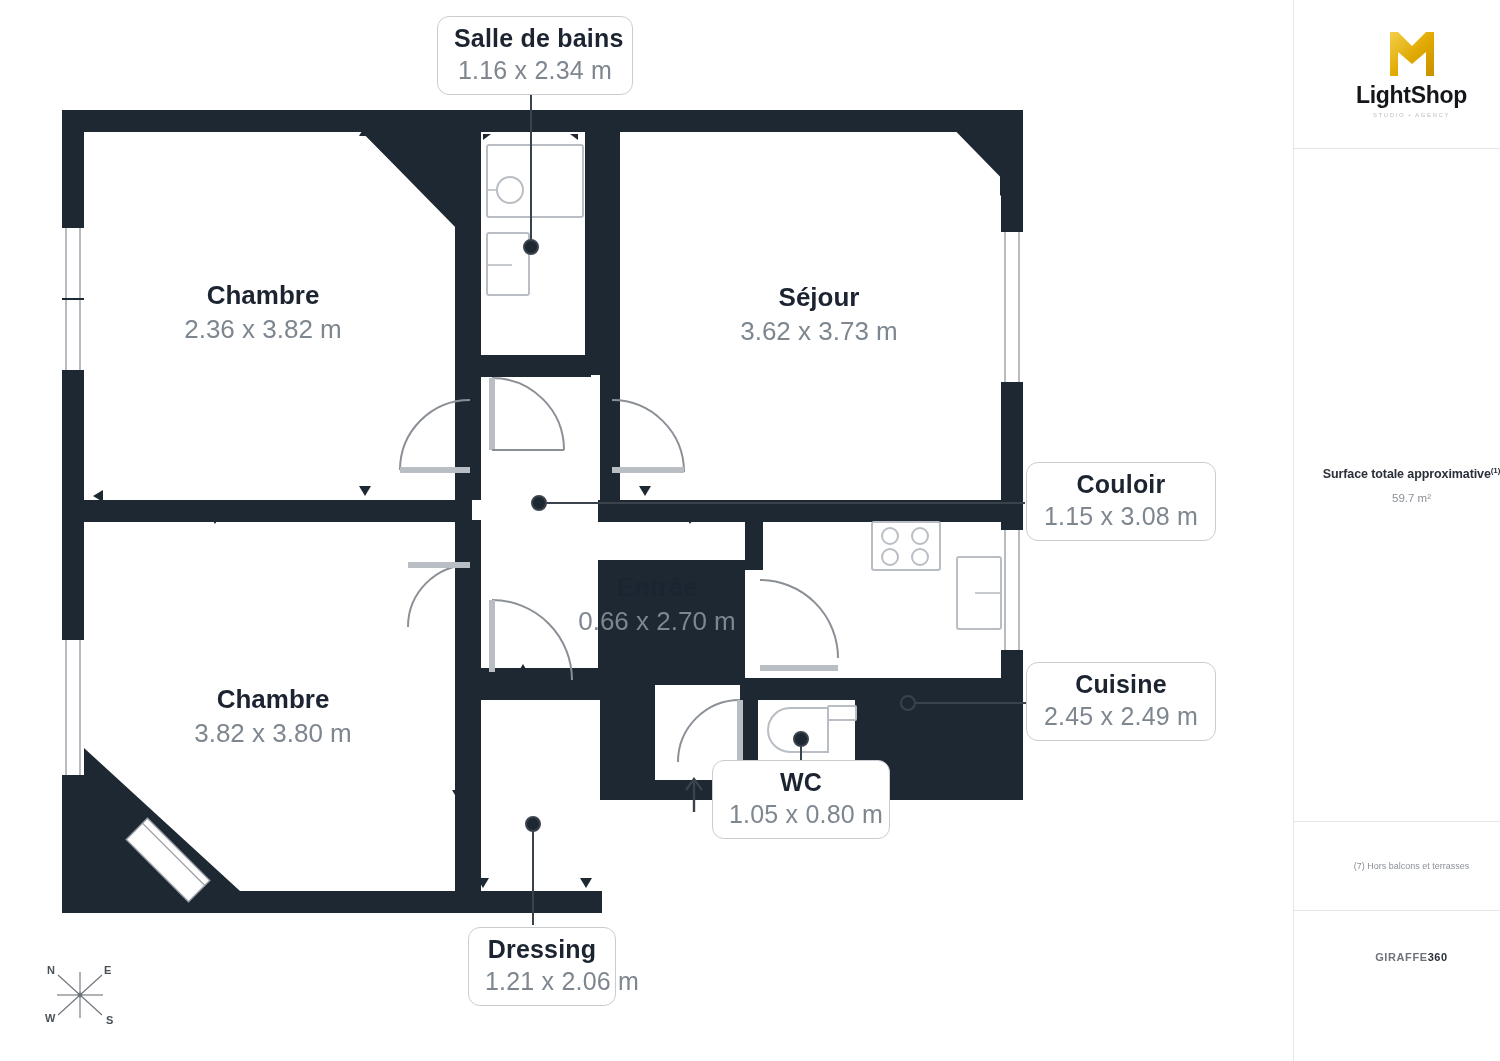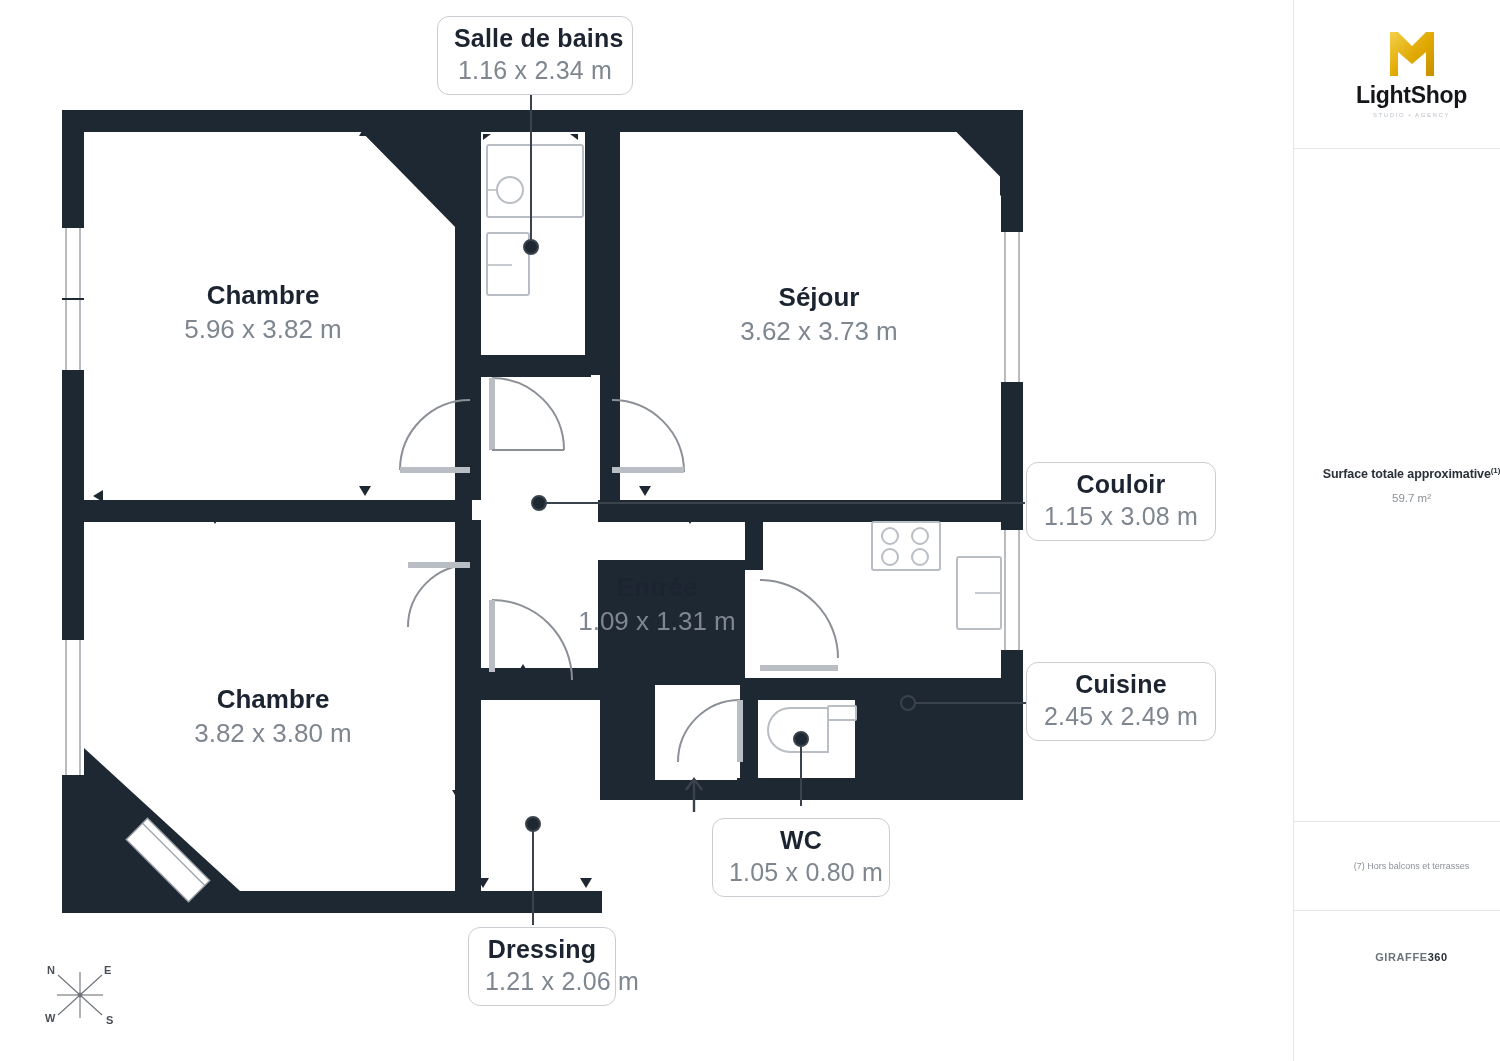--- a/index.html
+++ b/index.html
@@ -417,49 +417,49 @@
 
     </svg>
 
     <div class="label-chip" style="left:437px; top:16px; width:196px;">
       <span class="rname">Salle de bains</span>
       <span class="rdim">1.16 x 2.34 m</span>
     </div>
 
     <div class="label-plain" style="left:263px; top:280px;">
       <span class="rname">Chambre</span>
-      <span class="rdim">5.96 x 3.82 m</span>
+      <span class="rdim">2.36 x 3.82 m</span>
     </div>
 
     <div class="label-plain" style="left:819px; top:282px;">
       <span class="rname">Séjour</span>
       <span class="rdim">3.62 x 3.73 m</span>
     </div>
 
     <div class="label-chip" style="left:1026px; top:462px; width:190px;">
       <span class="rname">Couloir</span>
       <span class="rdim">1.15 x 3.08 m</span>
     </div>
 
     <div class="label-plain" style="left:657px; top:572px;">
       <span class="rname">Entrée</span>
-      <span class="rdim">1.09 x 1.31 m</span>
+      <span class="rdim">0.66 x 2.70 m</span>
     </div>
 
     <div class="label-chip" style="left:1026px; top:662px; width:190px;">
       <span class="rname">Cuisine</span>
       <span class="rdim">2.45 x 2.49 m</span>
     </div>
 
     <div class="label-plain" style="left:273px; top:684px;">
       <span class="rname">Chambre</span>
       <span class="rdim">3.82 x 3.80 m</span>
     </div>
 
-    <div class="label-chip" style="left:712px; top:818px; width:178px;">
+    <div class="label-chip" style="left:712px; top:760px; width:178px;">
       <span class="rname">WC</span>
       <span class="rdim">1.05 x 0.80 m</span>
     </div>
 
     <div class="label-chip" style="left:468px; top:927px; width:148px;">
       <span class="rname">Dressing</span>
       <span class="rdim">1.21 x 2.06 m</span>
     </div>
 
     <div id="compass">

